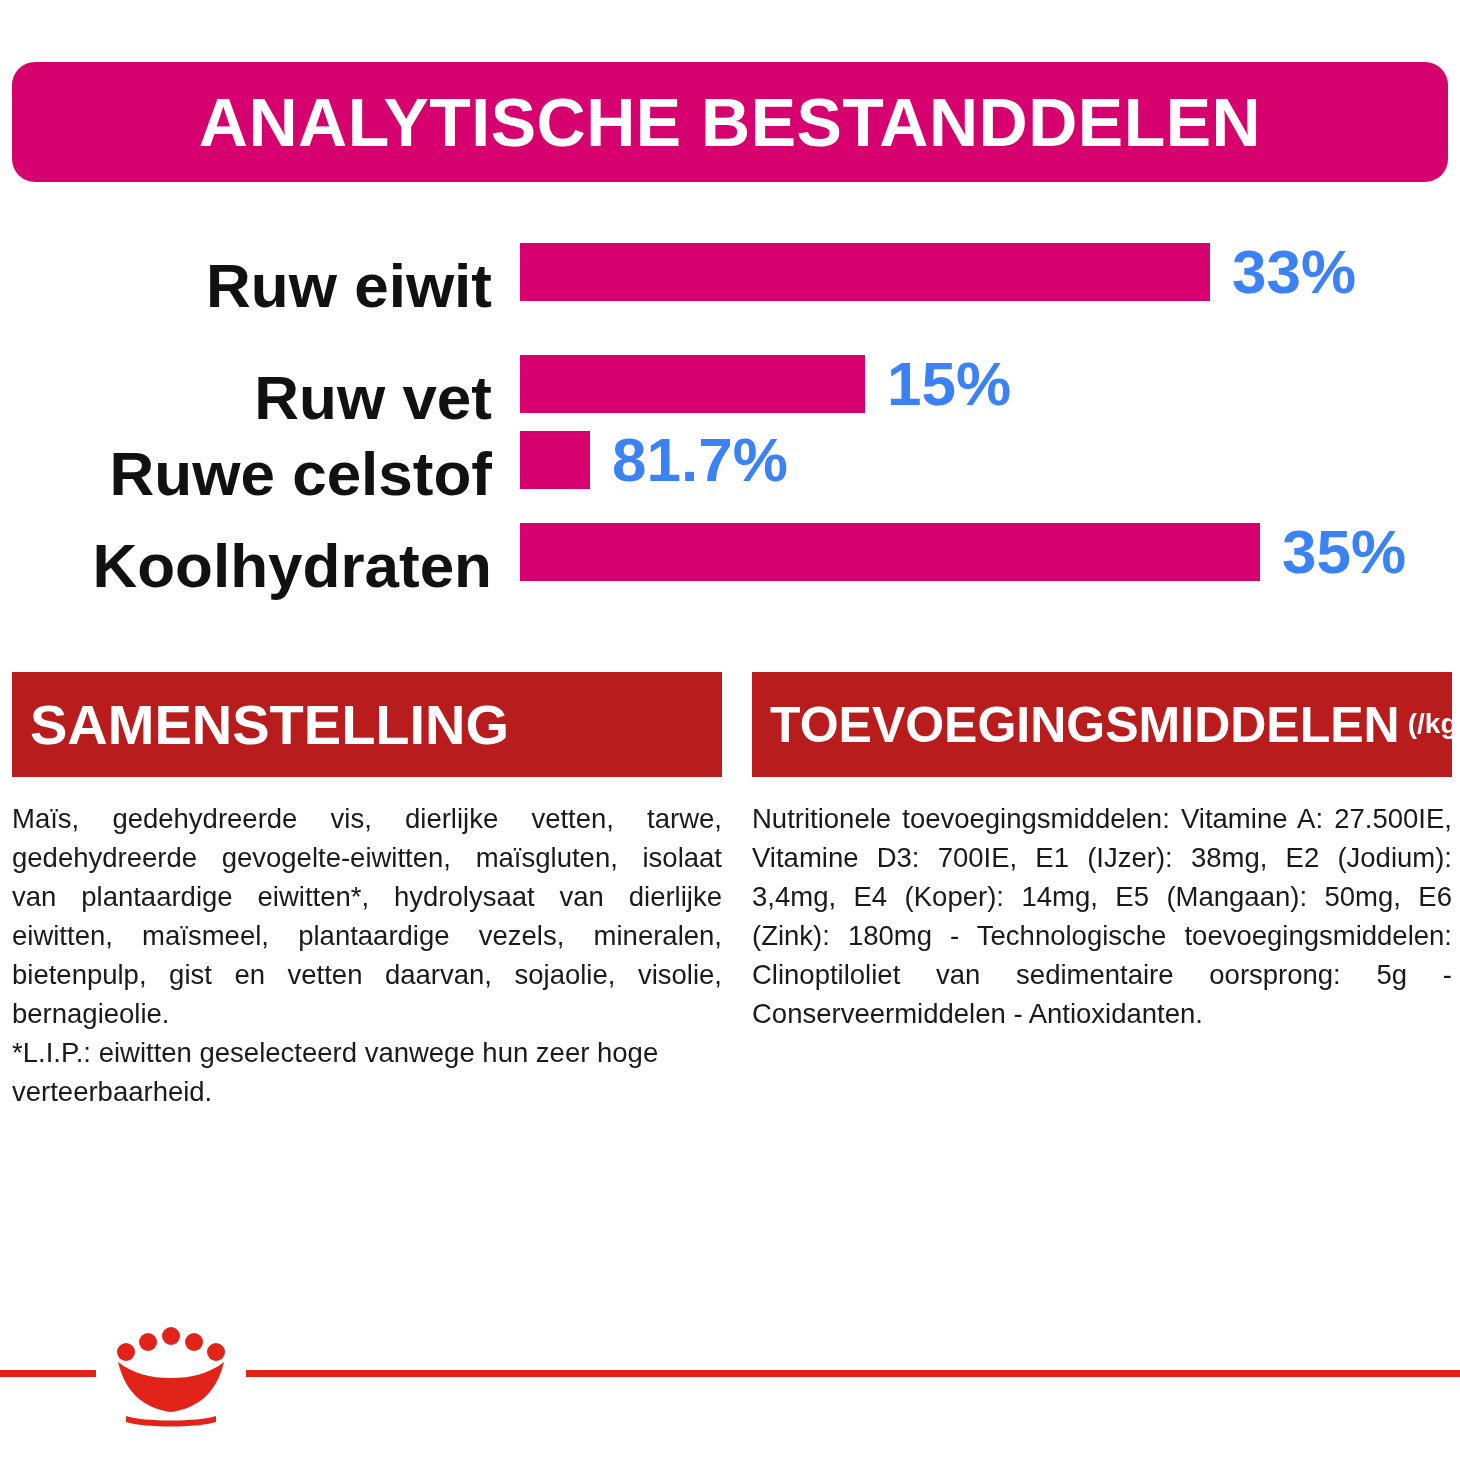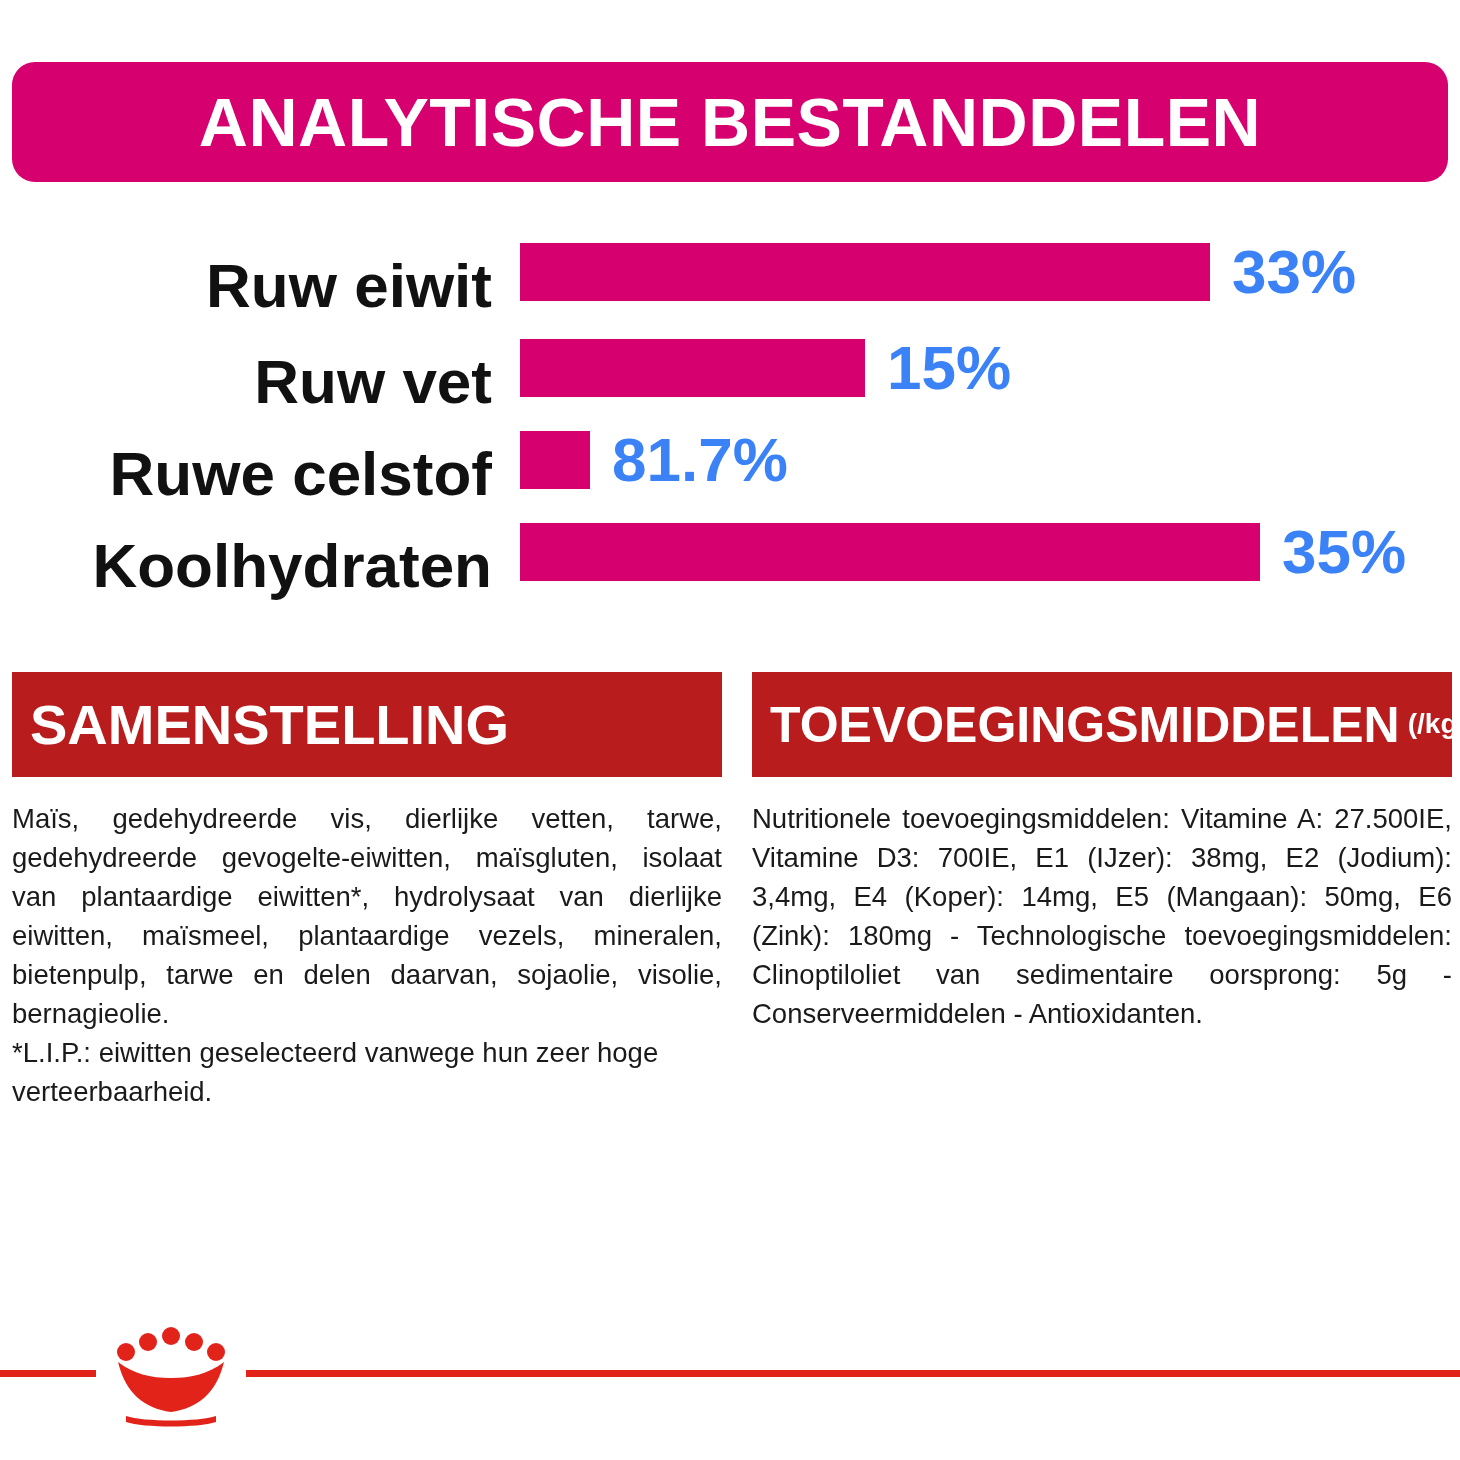--- a/index.html
+++ b/index.html
@@ -45,21 +45,21 @@
   }
   .chart-row {
     position: absolute;
     left: 0;
     width: 1460px;
     height: 96px;
     display: flex;
     align-items: center;
   }
   .chart-row:nth-child(1) { top: 12px; }
-  .chart-row:nth-child(2) { top: 108px; }
+  .chart-row:nth-child(2) { top: 124px; }
   .chart-row:nth-child(3) { top: 200px; }
   .chart-row:nth-child(4) { top: 292px; }
 
   .chart-label {
     width: 520px;
     text-align: right;
     padding-right: 28px;
     font-size: 62px;
     font-weight: bold;
     color: #111111;
@@ -198,21 +198,21 @@
     </div>
   </div>
 
 </div>
 
 <div class="panel panel-left">
   <div class="panel-banner">
     <span class="panel-banner-title">SAMENSTELLING</span>
   </div>
   <div class="panel-body">
-    <span>Maïs, gedehydreerde vis, dierlijke vetten, tarwe, gedehydreerde gevogelte-eiwitten, maïsgluten, isolaat van plantaardige eiwitten*, hydrolysaat van dierlijke eiwitten, maïsmeel, plantaardige vezels, mineralen, bietenpulp, tarwe en delen daarvan, sojaolie, visolie, bernagieolie.</span>
+    <span>Maïs, gedehydreerde vis, dierlijke vetten, tarwe, gedehydreerde gevogelte-eiwitten, maïsgluten, isolaat van plantaardige eiwitten*, hydrolysaat van dierlijke eiwitten, maïsmeel, plantaardige vezels, mineralen, bietenpulp, gist en vetten daarvan, sojaolie, visolie, bernagieolie.</span>
     <div class="noindent">*L.I.P.: eiwitten geselecteerd vanwege hun zeer hoge verteerbaarheid.</div>
   </div>
 </div>
 
 <div class="panel panel-right">
   <div class="panel-banner">
     <span class="panel-banner-title small">TOEVOEGINGSMIDDELEN</span>
     <span class="panel-banner-sub">(/kg)</span>
   </div>
   <div class="panel-body">

